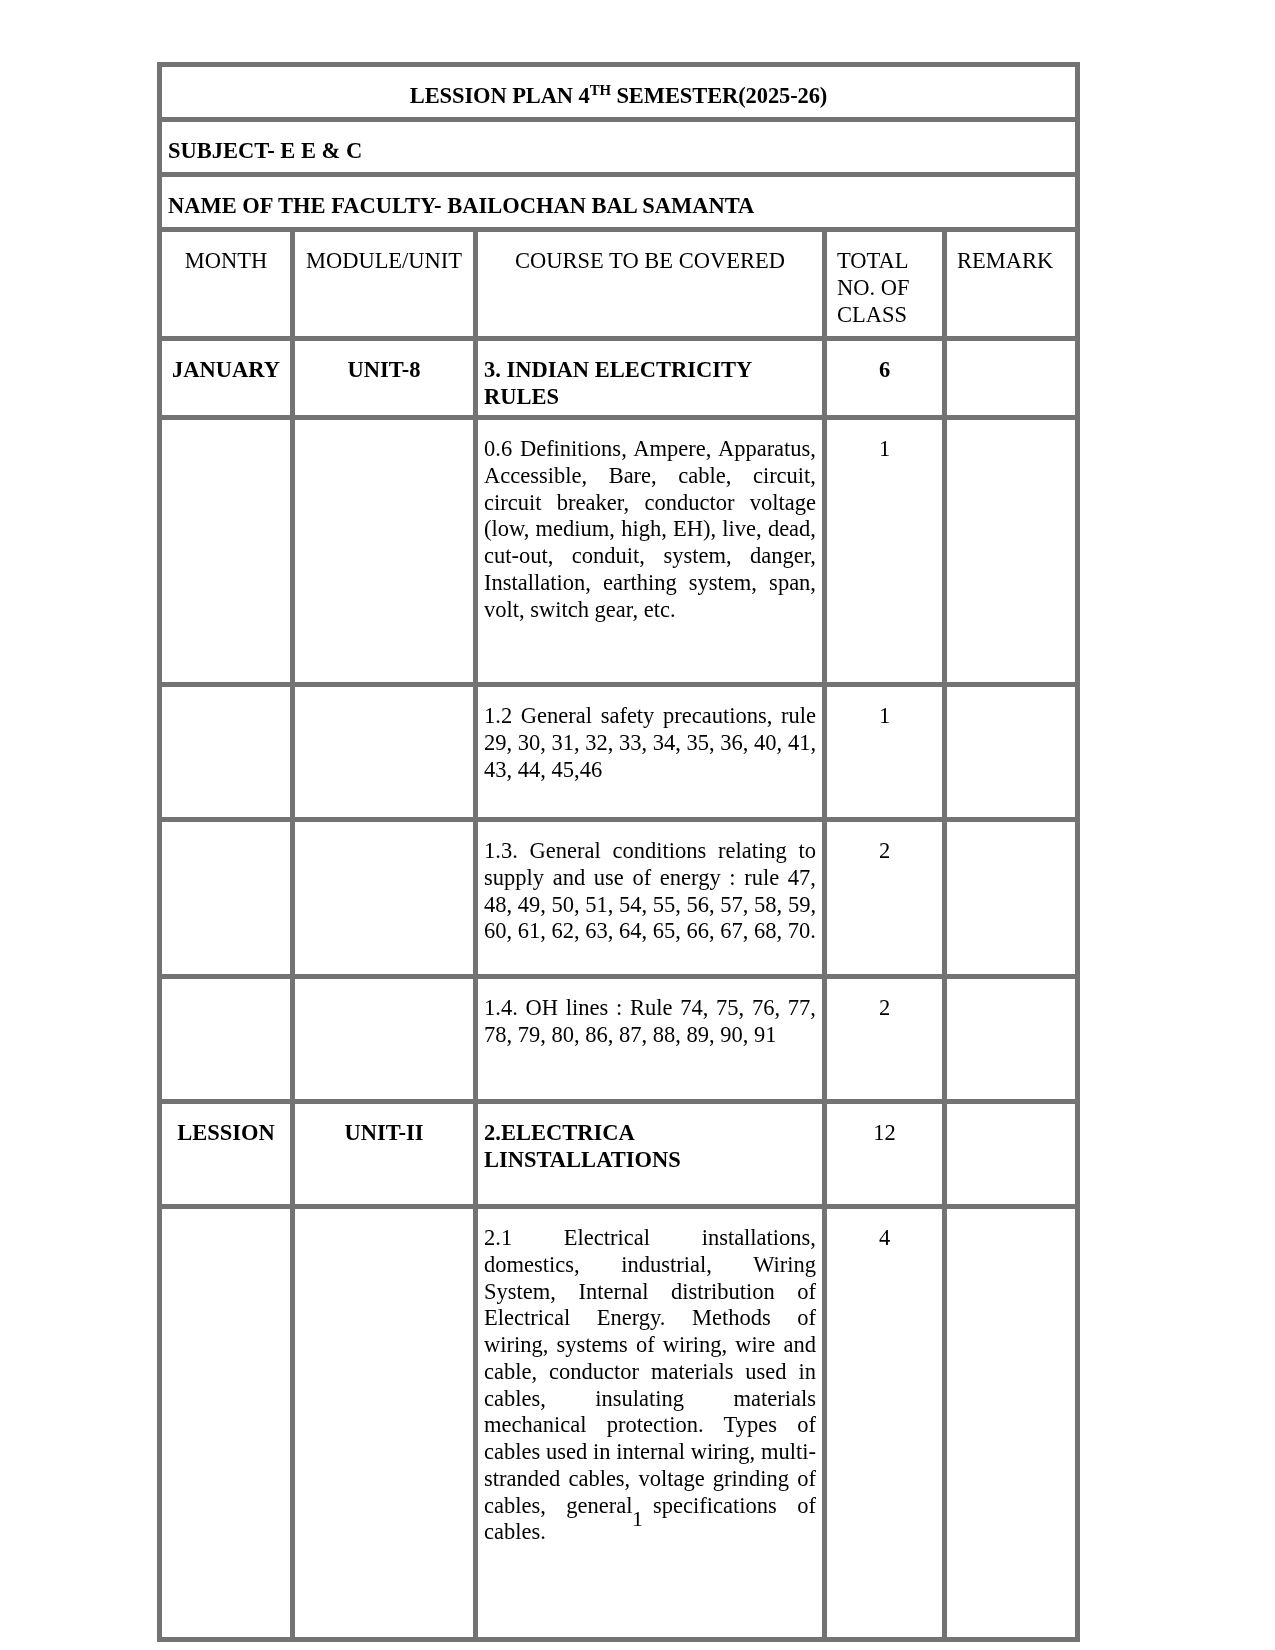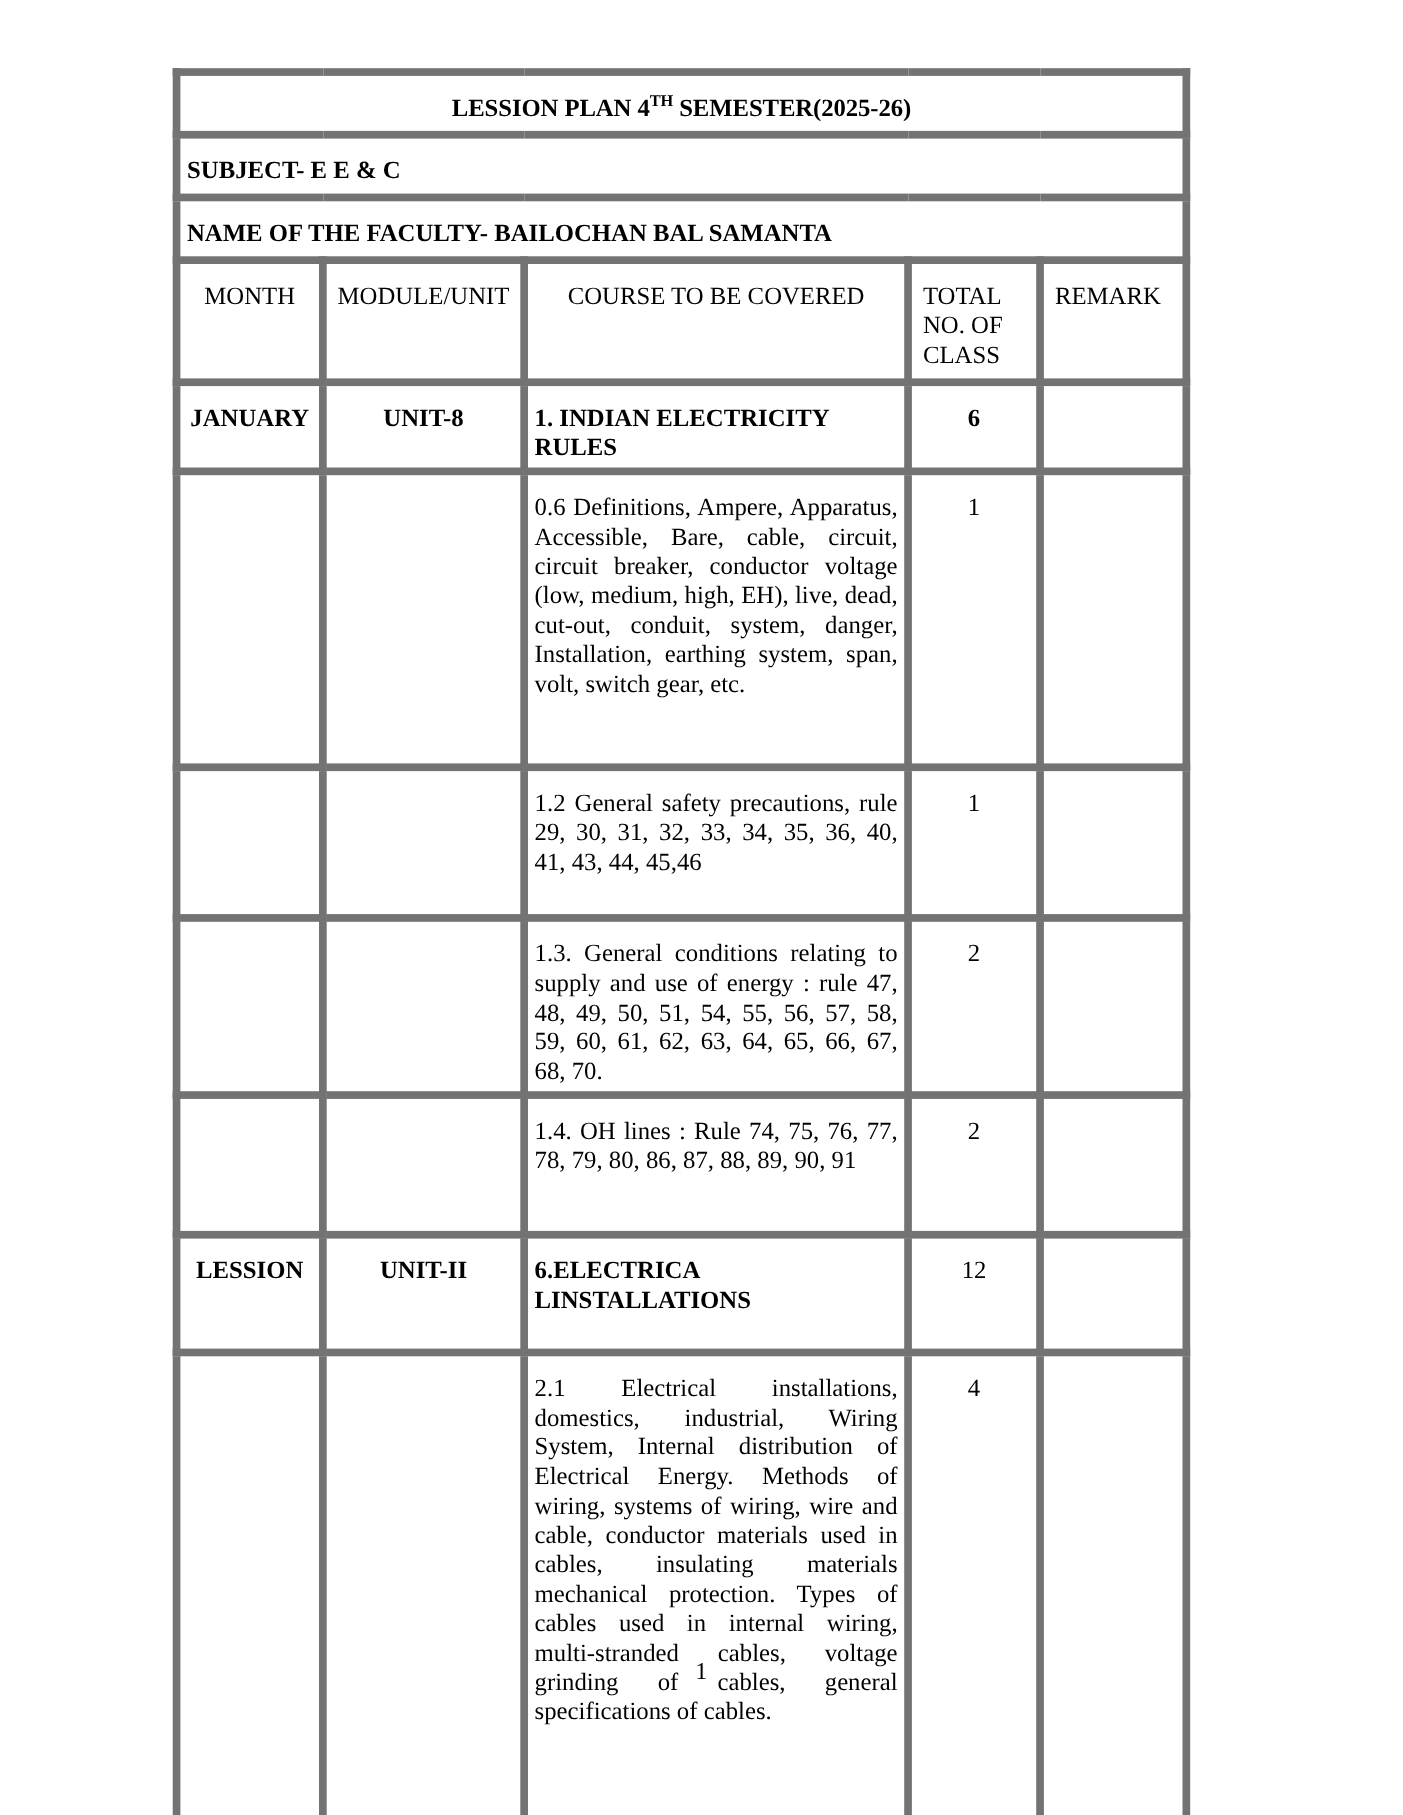--- a/index.html
+++ b/index.html
@@ -27,21 +27,21 @@
   .doc-table {
     position: absolute;
     left: 157px;
     top: 62px;
     width: 918px;
     border-collapse: collapse;
     table-layout: fixed;
   }
 
   .doc-table td {
-    border: 7px solid #737373;
+    border: 5px solid #737373;
     vertical-align: top;
     padding: 16px 6px 4px 6px;
     font-size: 22.5px;
     line-height: 1.19;
   }
 
   
   col.c-month   { width: 133px; }
   col.c-module  { width: 183px; }
   col.c-course  { width: 349px; }
@@ -182,21 +182,21 @@
         <td class="col-head">MONTH</td>
         <td class="col-head">MODULE/UNIT</td>
         <td class="col-head">COURSE TO BE COVERED</td>
         <td class="col-head left-head">TOTAL NO. OF CLASS</td>
         <td class="col-head left-head">REMARK</td>
       </tr>
 
       <tr class="r-unit1">
         <td class="cell-month">JANUARY</td>
         <td class="cell-module">UNIT-8</td>
-        <td class="cell-course unit-title">1. INDIAN ELECTRICITY RULES</td>
+        <td class="cell-course unit-title">3. INDIAN ELECTRICITY RULES</td>
         <td class="cell-total bold">6</td>
         <td class="cell-remark"></td>
       </tr>
 
       <tr class="r-11">
         <td class="cell-month"></td>
         <td class="cell-module"></td>
         <td class="cell-course">0.6 Definitions, Ampere, Apparatus, Accessible, Bare, cable, circuit, circuit breaker, conductor voltage (low, medium, high, EH), live, dead, cut-out, conduit, system, danger, Installation, earthing system, span, volt, switch gear, etc.</td>
         <td class="cell-total">1</td>
         <td class="cell-remark"></td>
@@ -224,21 +224,21 @@
         <td class="cell-course">1.4. OH lines : Rule 74, 75, 76, 77, 78, 79, 80, 86, 87, 88, 89, 90, 91</td>
         <td class="cell-total">2</td>
         <td class="cell-remark"></td>
       </tr>
 
       <tr class="r-unit2">
         <td class="cell-month">
             <span class="wrapword">LESSION</span>
           </td>
         <td class="cell-module">UNIT-II</td>
-        <td class="cell-course unit-title">6.ELECTRICA LINSTALLATIONS</td>
+        <td class="cell-course unit-title">2.ELECTRICA LINSTALLATIONS</td>
         <td class="cell-total">12</td>
         <td class="cell-remark"></td>
       </tr>
 
       <tr class="r-21">
         <td class="cell-month"></td>
         <td class="cell-module"></td>
         <td class="cell-course">2.1 Electrical installations, domestics, industrial, Wiring System, Internal distribution of Electrical Energy. Methods of wiring, systems of wiring, wire and cable, conductor materials used in cables, insulating materials mechanical protection. Types of cables used in internal wiring, multi-stranded cables, voltage grinding of cables, general specifications of cables.</td>
         <td class="cell-total">4</td>
         <td class="cell-remark"></td>

